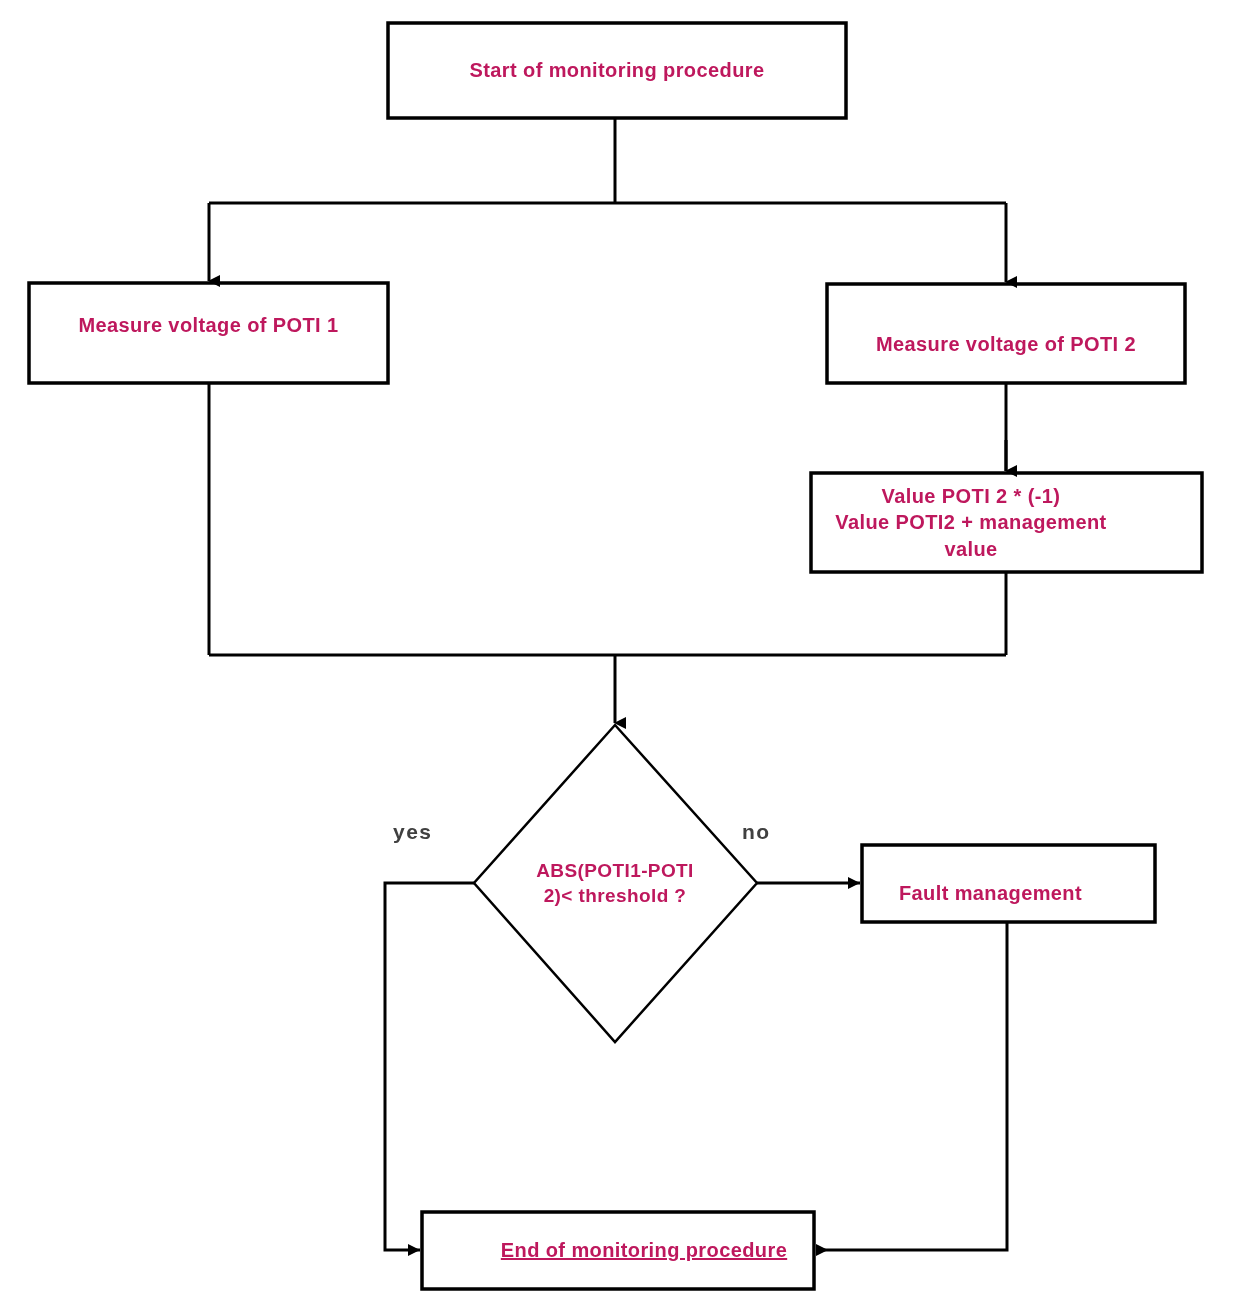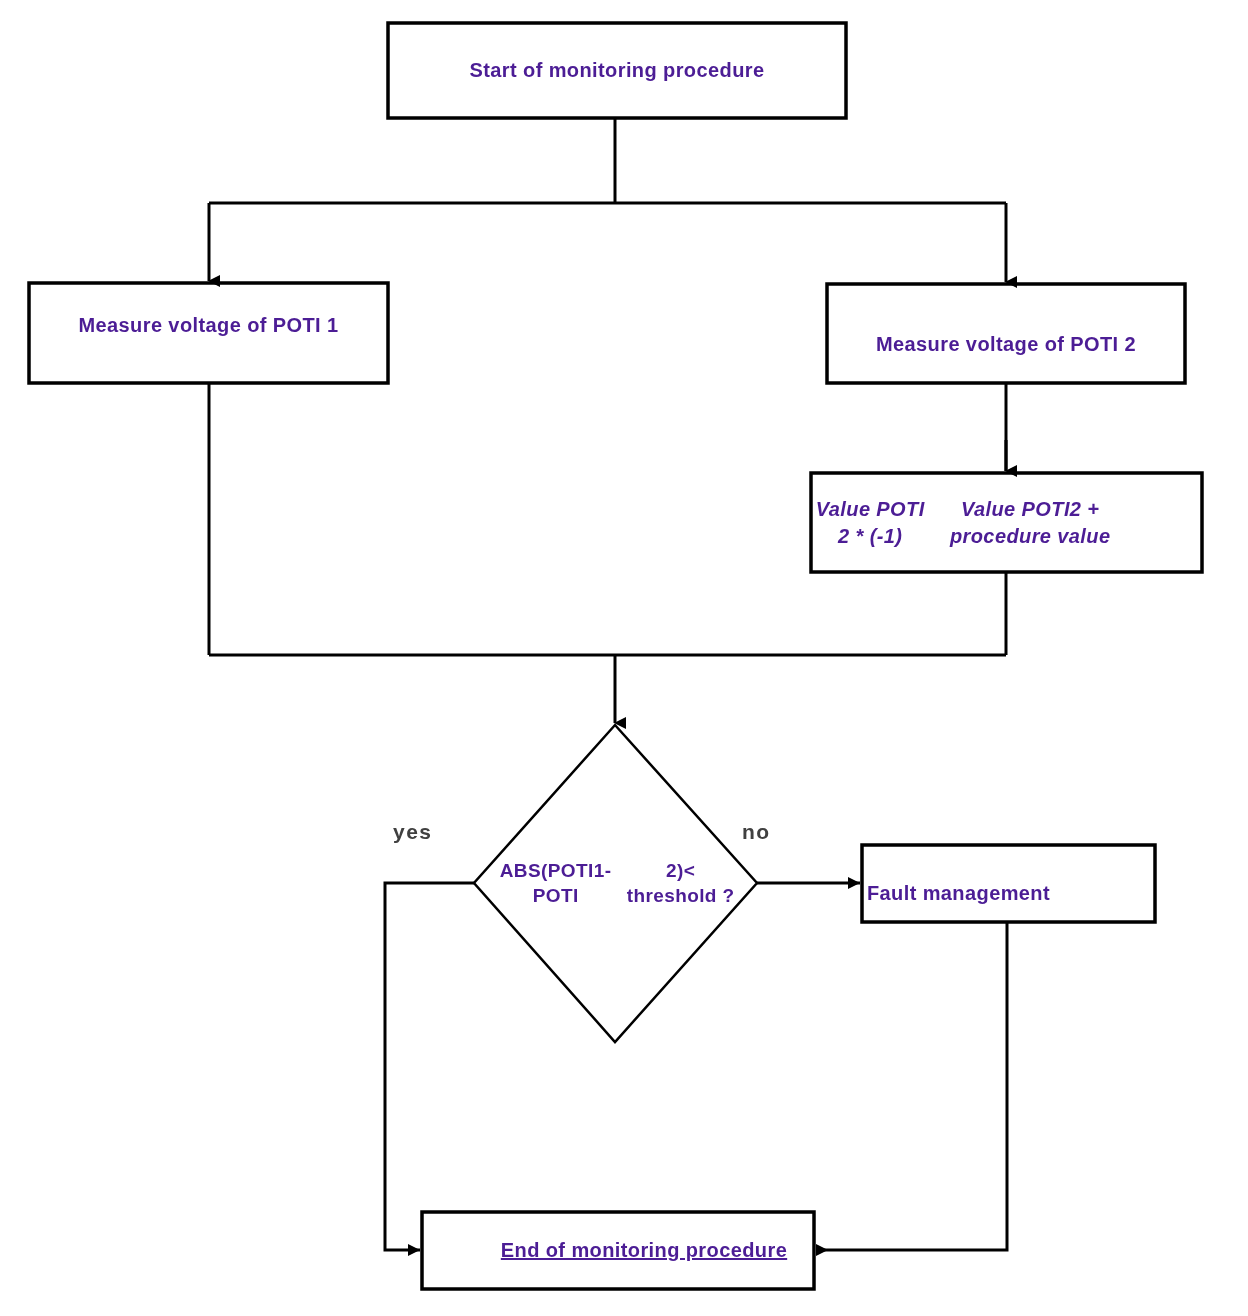--- a/index.html
+++ b/index.html
@@ -23,21 +23,21 @@
     width: 1248px;
     height: 1316px;
   }
   .node-label {
     position: absolute;
     display: flex;
     align-items: center;
     justify-content: center;
     text-align: center;
     font-weight: bold;
-    color: #4c1d95;
+    color: #be185d;
     letter-spacing: 0.4px;
     line-height: 1.32;
     pointer-events: none;
     z-index: 3;
   }
   .node-box-label { font-size: 20px; }
   .decision-label { font-size: 19px; }
   .edge-label {
     position: absolute;
     font-size: 21px;
@@ -107,31 +107,31 @@
 
     <path d="M 1007 922 L 1007 1250 L 816 1250" fill="none" stroke="#000000" stroke-width="3" marker-end="url(#arrowleft)"></path>
   </svg>
 
   <div class="node-label node-box-label" style="left:388px; top:23px; width:458px; height:95px;">Start of monitoring procedure</div>
 
   <div class="node-label node-box-label" style="left:29px; top:275px; width:359px; height:100px;">Measure voltage of POTI 1</div>
 
   <div class="node-label node-box-label" style="left:827px; top:284px; width:358px; height:120px;">Measure voltage of POTI 2</div>
 
-  <div class="node-label node-box-label" style="left:811px; top:473px; width:320px; height:99px; flex-direction:row;font-style:italic;">
+  <div class="node-label node-box-label" style="left:811px; top:473px; width:320px; height:99px; flex-direction:column;">
     <span>Value POTI 2 * (-1)</span>
-    <span>Value POTI2 + procedure value</span>
+    <span>Value POTI2 + management value</span>
   </div>
 
-  <div class="node-label decision-label" style="left:490px; top:845px; width:250px; height:76px; flex-direction:row;">
+  <div class="node-label decision-label" style="left:490px; top:845px; width:250px; height:76px; flex-direction:column;">
     <span>ABS(POTI1-POTI</span>
     <span>2)&lt; threshold ?</span>
   </div>
 
-  <div class="node-label node-box-label" style="left:812px; top:845px; width:293px; height:97px;">Fault management</div>
+  <div class="node-label node-box-label" style="left:844px; top:845px; width:293px; height:97px;">Fault management</div>
 
   <div class="node-label node-box-label" style="left:422px; top:1212px; width:444px; height:77px;text-decoration:underline;">End of monitoring procedure</div>
 
   <div class="edge-label" style="left:393px; top:820px;">yes</div>
 
   <div class="edge-label" style="left:742px; top:820px;">no</div>
 
   <div class="hitbox" style="left:388px; top:23px; width:458px; height:95px;"></div>
   <div class="hitbox" style="left:29px; top:283px; width:359px; height:100px;"></div>
   <div class="hitbox" style="left:827px; top:284px; width:358px; height:99px;"></div>

